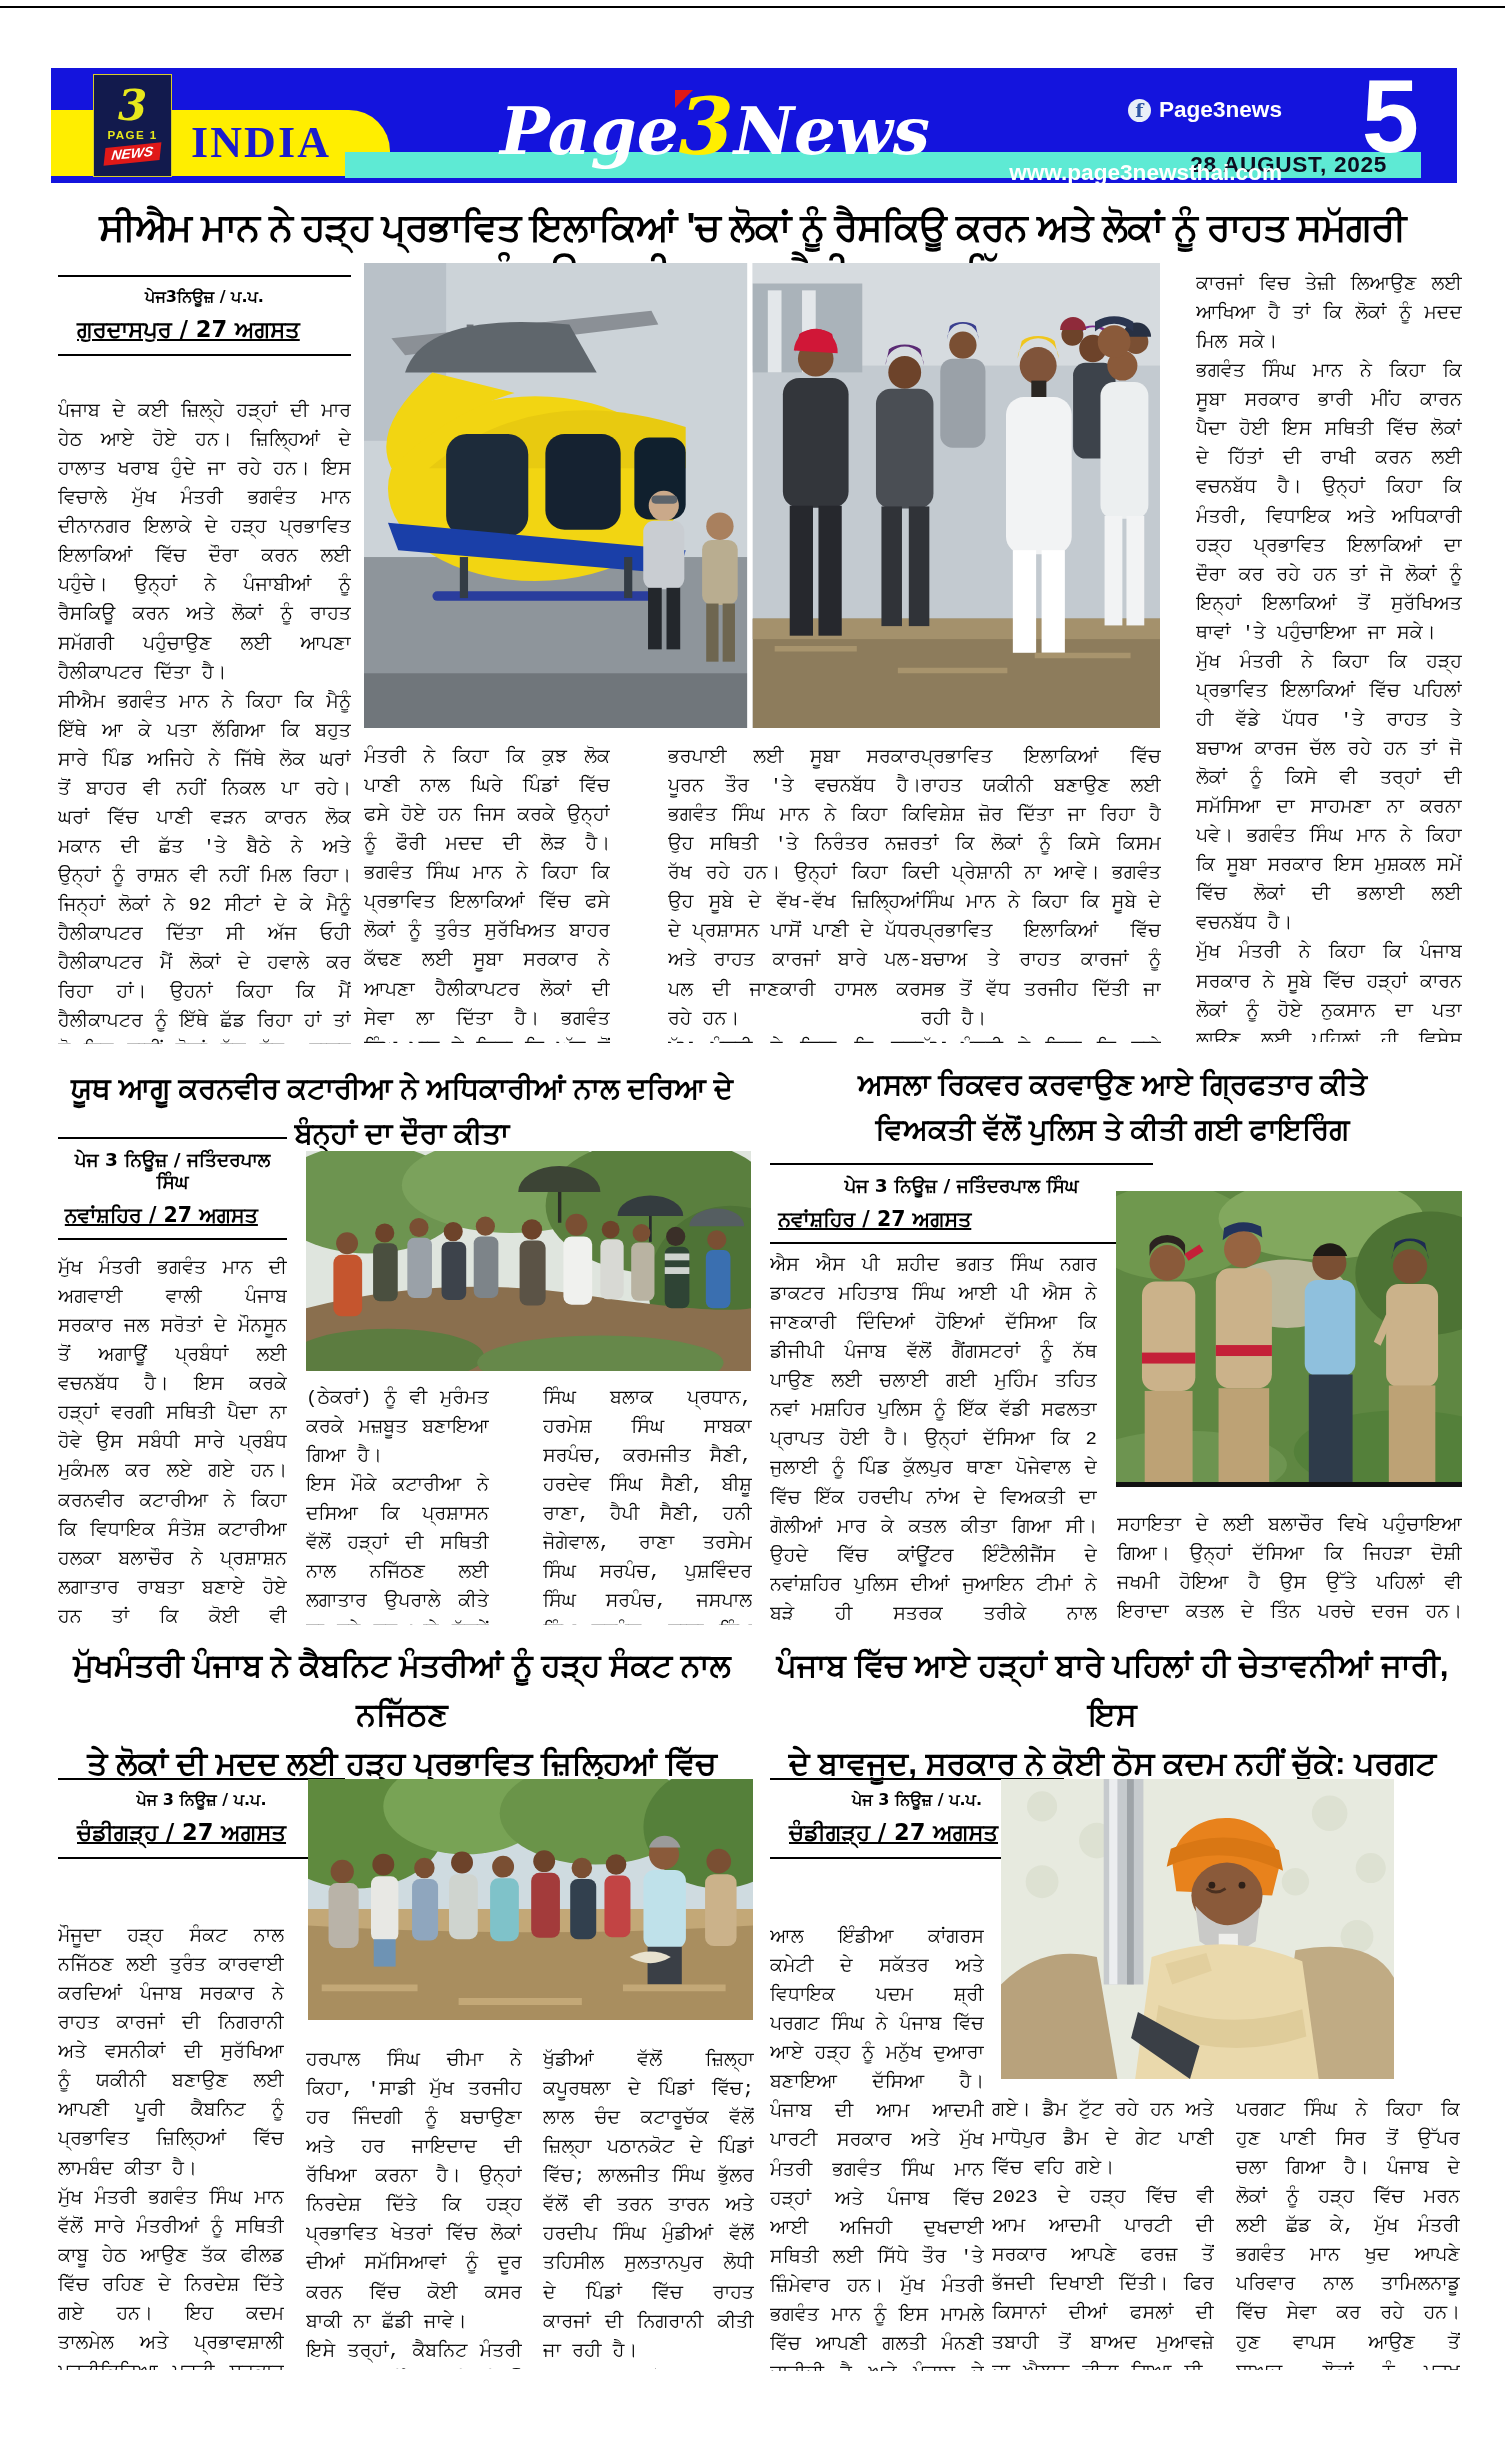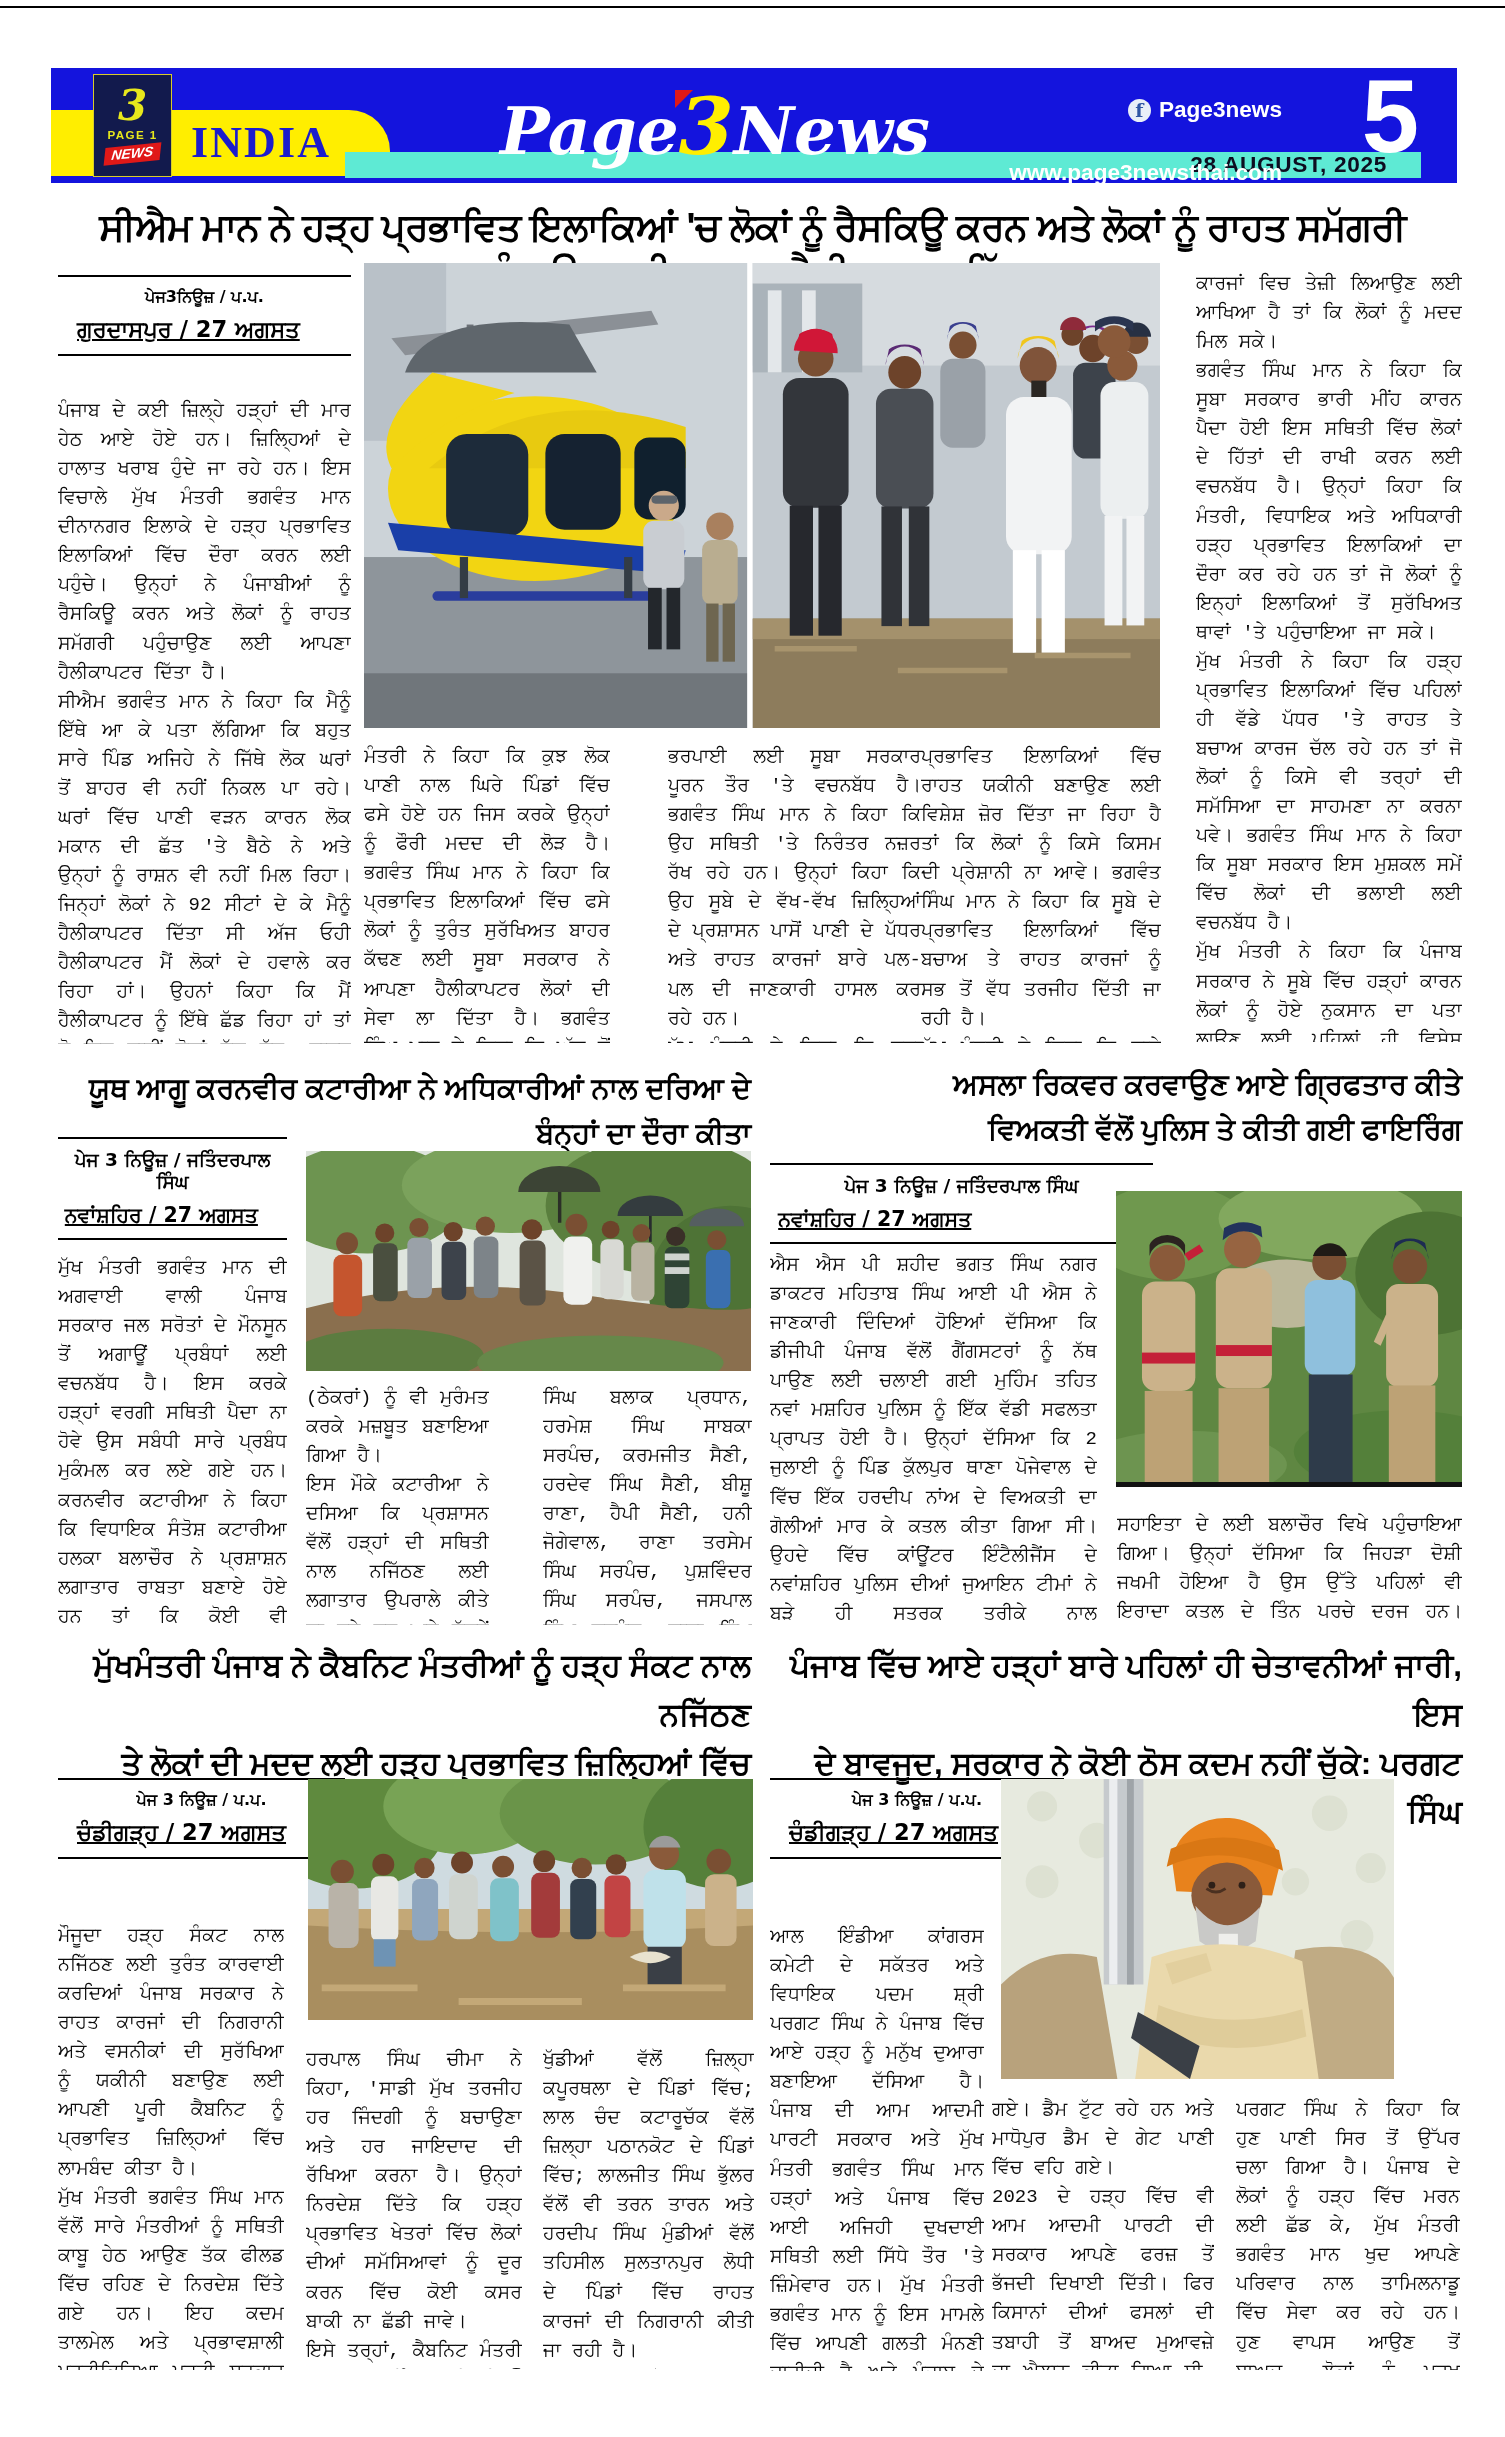--- a/index.html
+++ b/index.html
@@ -28,21 +28,21 @@
   #mh-fbrow{position:absolute;right:175px;top:29px;display:flex;align-items:center;gap:8.2px;}
   #mh-fbicon{width:23px;height:23px;border-radius:50%;background:#e8eef8;color:#2f55a4;font-family:"DejaVu Serif",serif;
         font-weight:bold;font-size:19px;display:flex;align-items:center;justify-content:center;}
   #mh-fblabel{font-family:"Liberation Sans",sans-serif;font-weight:bold;font-size:22.6px;color:#fff;}
   #mh-url{position:absolute;right:175px;top:60px;font-family:"Liberation Sans",sans-serif;font-weight:bold;font-size:22.6px;color:#fff;margin-top:32px;}
   #mh-pageno{position:absolute;right:38px;top:-9.6px;font-family:"Liberation Sans",sans-serif;font-weight:bold;font-size:103px;color:#fff;}
   
   .headline{font-family:"Liberation Sans","DejaVu Sans",sans-serif;font-weight:900;color:#000;
         text-align:center;white-space:pre-line;}
   .hl1{font-size:38px;line-height:1.2;letter-spacing:-0.7px;}
-  .hl2{font-size:29px;line-height:1.55;text-align:right;}
+  .hl2{font-size:29px;line-height:1.55;}
   .byline{border-top:2.7px solid #000;border-bottom:2.7px solid #000;box-sizing:border-box;
         font-family:"DejaVu Sans",sans-serif;color:#000;}
   .byline .credit{font-size:16px;font-weight:bold;text-align:center;padding:9.6px 0 4.1px 0;}
   .byline .place{font-size:22.6px;font-weight:bold;text-align:left;padding:6.8px 0 11px 19px;text-decoration:underline;}
   .bodycol{font-size:19px;line-height:1.53;text-align:justify;color:#0b0b0b;white-space:pre-line;
         overflow:hidden;font-family:Liberation Mono, monospace;}
   .photo{overflow:hidden;background:#dfe3e6;}
   .photo svg{display:block;width:100%;height:100%;}
 </style>
 </head>

